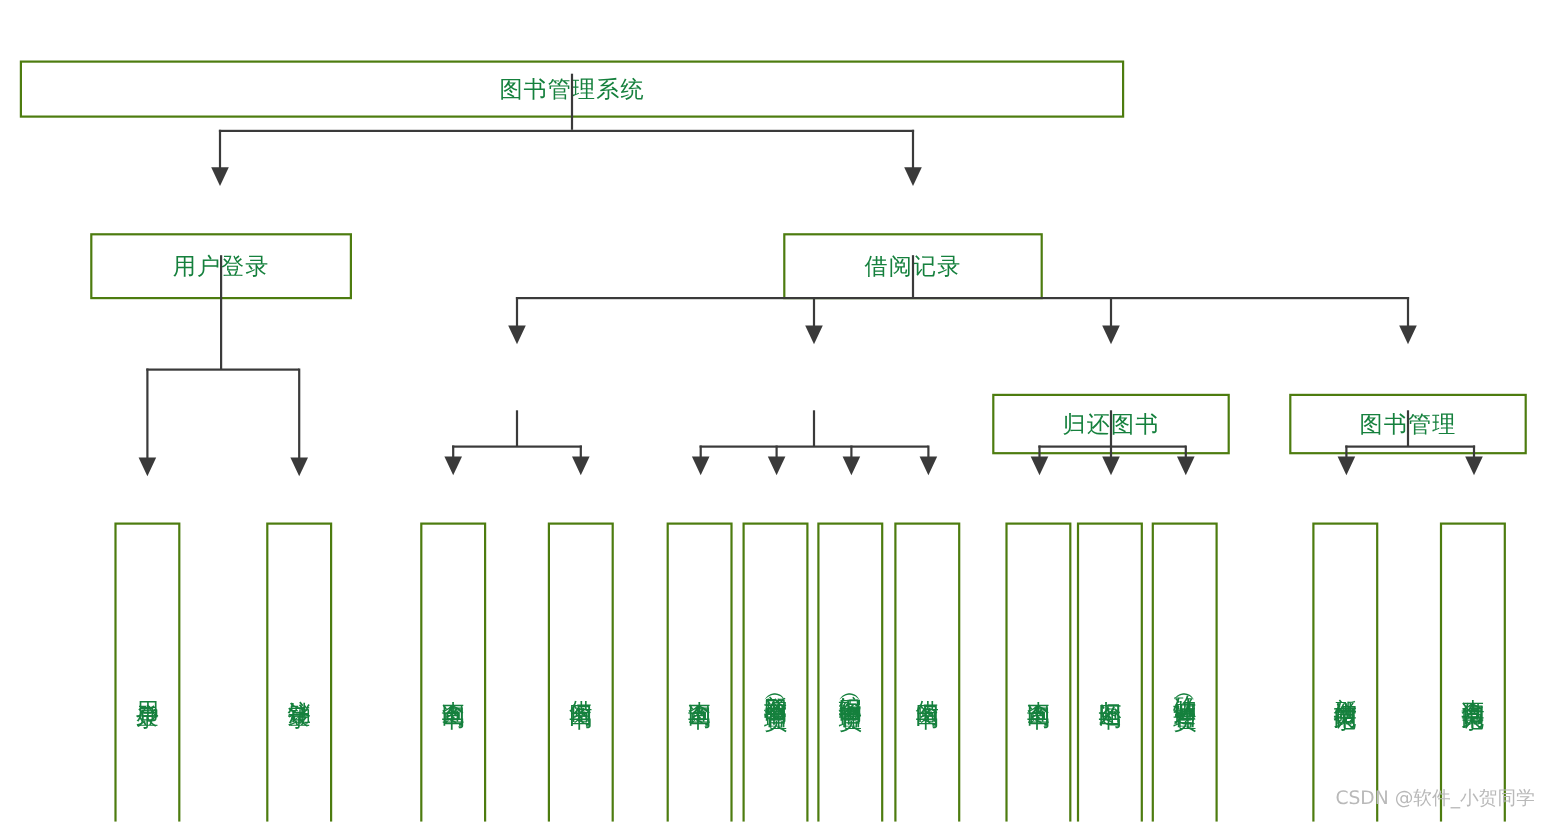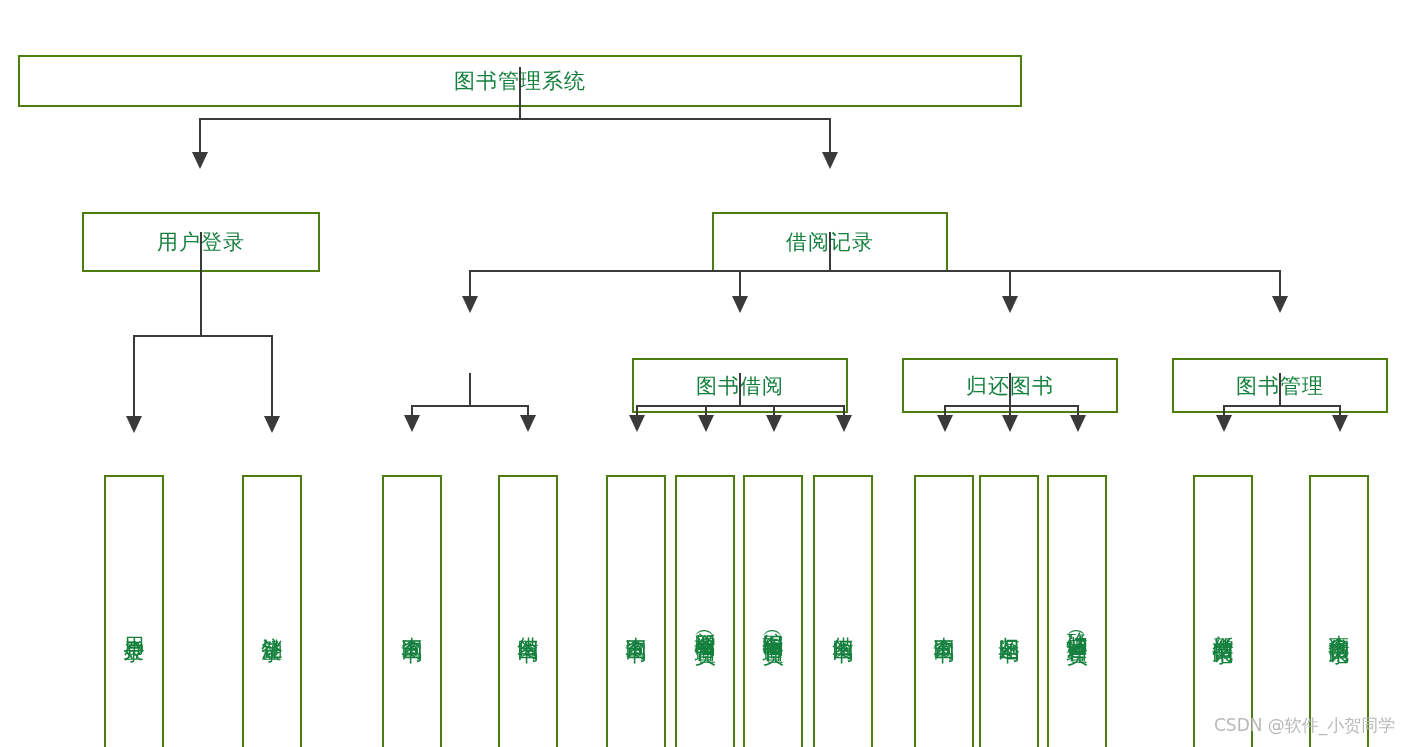--- a/index.html
+++ b/index.html
@@ -115,23 +115,20 @@
   <div class="hline" style="left:469px; top:270px; width:812px;"></div>
   <div class="vline" style="left:469px; top:270px; height:28px;"></div>
   <div class="arrow" style="left:462px; top:296px;"></div>
   <div class="vline" style="left:739px; top:270px; height:28px;"></div>
   <div class="arrow" style="left:732px; top:296px;"></div>
   <div class="vline" style="left:1009px; top:270px; height:28px;"></div>
   <div class="arrow" style="left:1002px; top:296px;"></div>
   <div class="vline" style="left:1279px; top:270px; height:28px;"></div>
   <div class="arrow" style="left:1272px; top:296px;"></div>
 
-  <div class="node horiz" style="left:632px; top:318px; width:216px; height:55px;">
-    <span class="label">图书借阅</span>
-  </div>
   <div class="node horiz" style="left:902px; top:318px; width:216px; height:55px;">
     <span class="label">归还图书</span>
   </div>
   <div class="node horiz" style="left:1172px; top:318px; width:216px; height:55px;">
     <span class="label">图书管理</span>
   </div>
 
   <div class="vline" style="left:469px; top:373px; height:33px;"></div>
   <div class="hline" style="left:411px; top:405px; width:118px;"></div>
   <div class="vline" style="left:411px; top:405px; height:12px;"></div>

